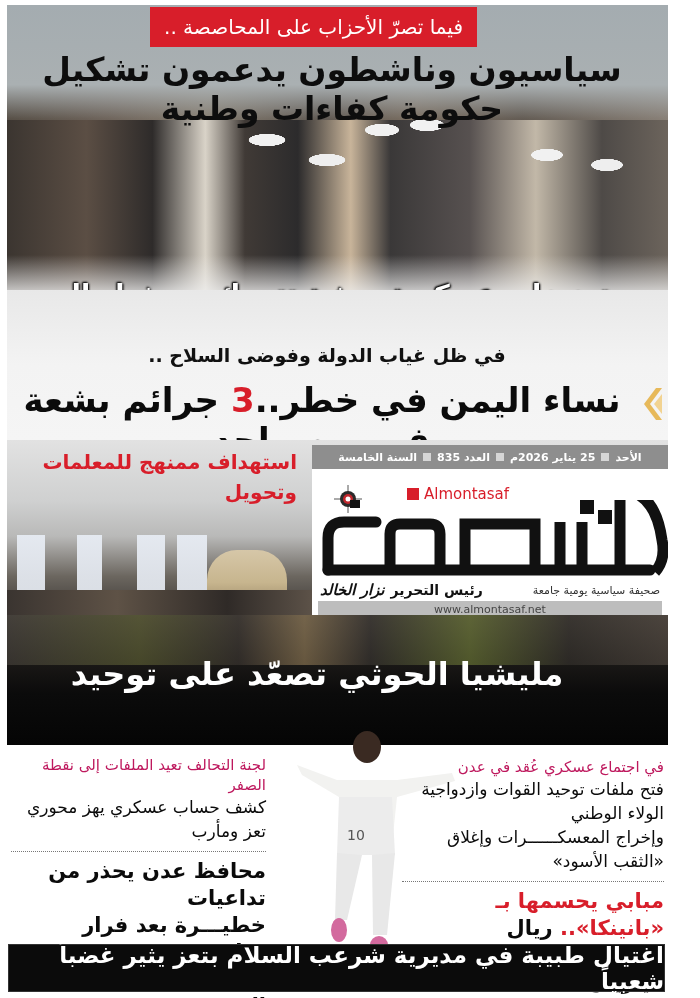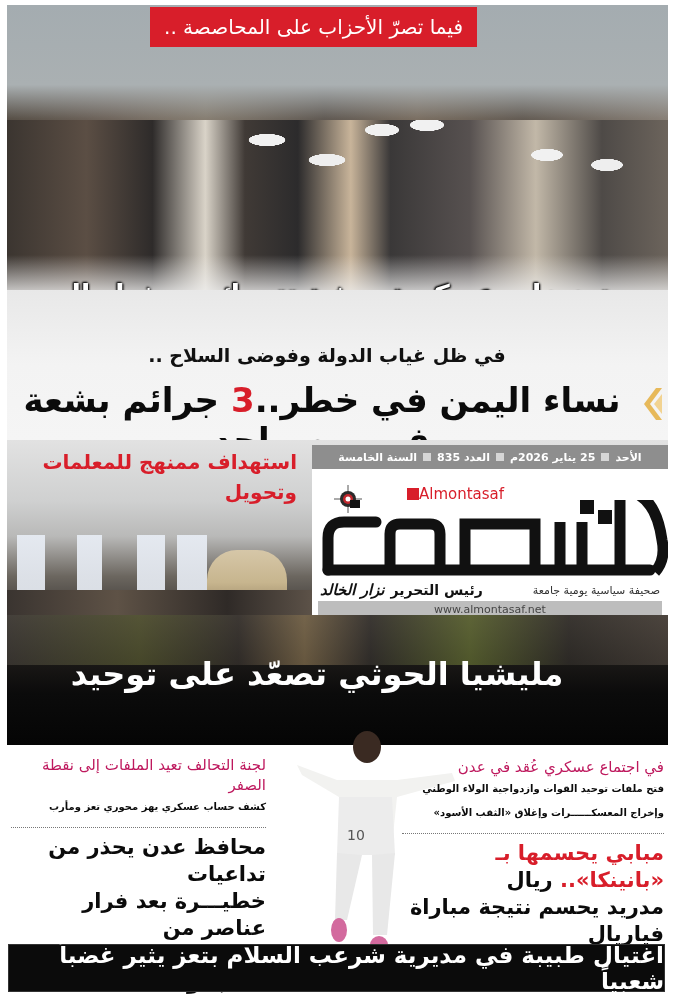--- a/index.html
+++ b/index.html
@@ -78,21 +78,21 @@
   .mid-red-headline {
     position: absolute; left: 0; top: 442px; width: 290px; text-align: right;
     font-size: 20px; font-weight: bold; color: #d81e2a; line-height: 30px;
   }
 
   
   .masthead { position: absolute; left: 305px; top: 440px; width: 356px; height: 175px; background: #ffffff; }
   .date-bar { position: absolute; left: 0; top: 0; width: 356px; height: 24px; background: #8e8e8e;
     color: #fff; font-size: 11px; font-weight: bold; display: flex; align-items: center; justify-content: center; gap: 6px; }
   .date-bar .sq { width: 8px; height: 8px; background: #d6d6d6; display: inline-block; }
-  .brand-latin { position: absolute; left: 95px; top: 40px; font-size: 15px; color: #d81e2a; display: flex; align-items: center; }
+  .brand-latin { position: absolute; left: 95px; top: 40px; font-size: 15px; color: #d81e2a; display: flex; align-items: center; gap: 5px; }
   .brand-latin .sq { width: 12px; height: 12px; background: #d81e2a; display: inline-block; }
   .target-icon { position: absolute; left: 22px; top: 40px; width: 28px; height: 28px; }
   .logo-arabic { position: absolute; left: 8px; top: 55px; width: 348px; height: 78px; }
   .masthead-foot { position: absolute; left: 0; top: 135px; width: 356px; height: 20px; display: flex; justify-content: space-between; align-items: center; padding: 0 8px; box-sizing: border-box; }
   .tagline { font-size: 11px; color: #333; }
   .editor { display: flex; align-items: center; gap: 6px; }
   .editor-label { font-size: 14px; font-weight: bold; color: #111; }
   .editor-name { font-size: 15px; font-style: italic; font-weight: bold; color: #111; font-family: "DejaVu Serif", serif; }
   .url-bar { position: absolute; left: 6px; top: 156px; width: 344px; height: 16px; background: #bdbdbd; color: #444; font-size: 11px;
     display: flex; align-items: center; justify-content: center; font-family: "DejaVu Sans", sans-serif; }
@@ -103,41 +103,42 @@
   .dark-band-crowd { position: absolute; left: 0; top: 610px; width: 661px; height: 50px;
     background: linear-gradient(90deg, #4d4842, #6a6d3a 20%, #403a35 35%, #a48a60 45%, #3e3a36 55%, #7b8a3c 70%, #3a3631 85%, #5b5148);
     opacity: 0.55; }
   .militia-headline { position: absolute; left: 0; top: 650px; width: 620px; text-align: center;
     font-size: 32px; font-weight: bold; color: #ffffff; }
 
   
   .col-left { position: absolute; left: 4px; top: 750px; width: 255px; }
   .col-right { position: absolute; left: 395px; top: 752px; width: 262px; }
   .kicker-sm { font-size: 15px; color: #be185d; text-align: right; line-height: 20px; }
-  .bold-sm { font-size: 10px; font-weight: bold; color: #0b0b0b; line-height: 24px; }
+  .bold-sm { font-size: 17px; font-weight: normal; color: #0b0b0b; line-height: 24px; }
   .dotted { border-top: 1px dotted #777; margin: 8px 0 6px 0; }
   .big-black { font-size: 21px; font-weight: bold; color: #0b0b0b; text-align: right; line-height: 27px; }
   .red { color: #d81e2a; }
 
   .player { position: absolute; left: 270px; top: 720px; width: 190px; height: 230px; }
 
   
   .bottom-banner { position: absolute; left: 1px; top: 939px; width: 655px; height: 46px; background: #0b0b0b;
     color: #fff; font-size: 23px; font-weight: bold; display: flex; align-items: center; justify-content: center; border: 1px solid #333; text-align: right; }
 </style>
 </head>
 <body>
 
 <div class="page">
 
   <div class="top-photo">
     <div class="crowd"></div>
     <div class="top-fade"></div>
   </div>
   <div class="kicker-top rtl">فيما تصرّ الأحزاب على المحاصصة ..</div>
+  <div class="main-headline rtl">سياسيون وناشطون يدعمون تشكيل حكومة كفاءات وطنية</div>
   <div class="sub-headline-photo rtl">تعزيزات عسكرية حوثية تتحرك من ذمار إلى البيضاء</div>
 
   <div class="women-section">
     <div class="women-kicker rtl">في ظل غياب الدولة وفوضى السلاح ..</div>
     <div class="women-headline rtl"><span>نساء اليمن في خطر..</span><span class="num">3</span><span> جرائم بشعة في يوم واحد</span></div>
     <svg class="chevron" viewBox="0 0 18 32">
       <polygon points="18,0 6,16 18,32 12,32 0,16 12,0" fill="#e7b95a"></polygon>
       <polygon points="18,6 10,16 18,26" fill="#f2d391"></polygon>
     </svg>
   </div>

